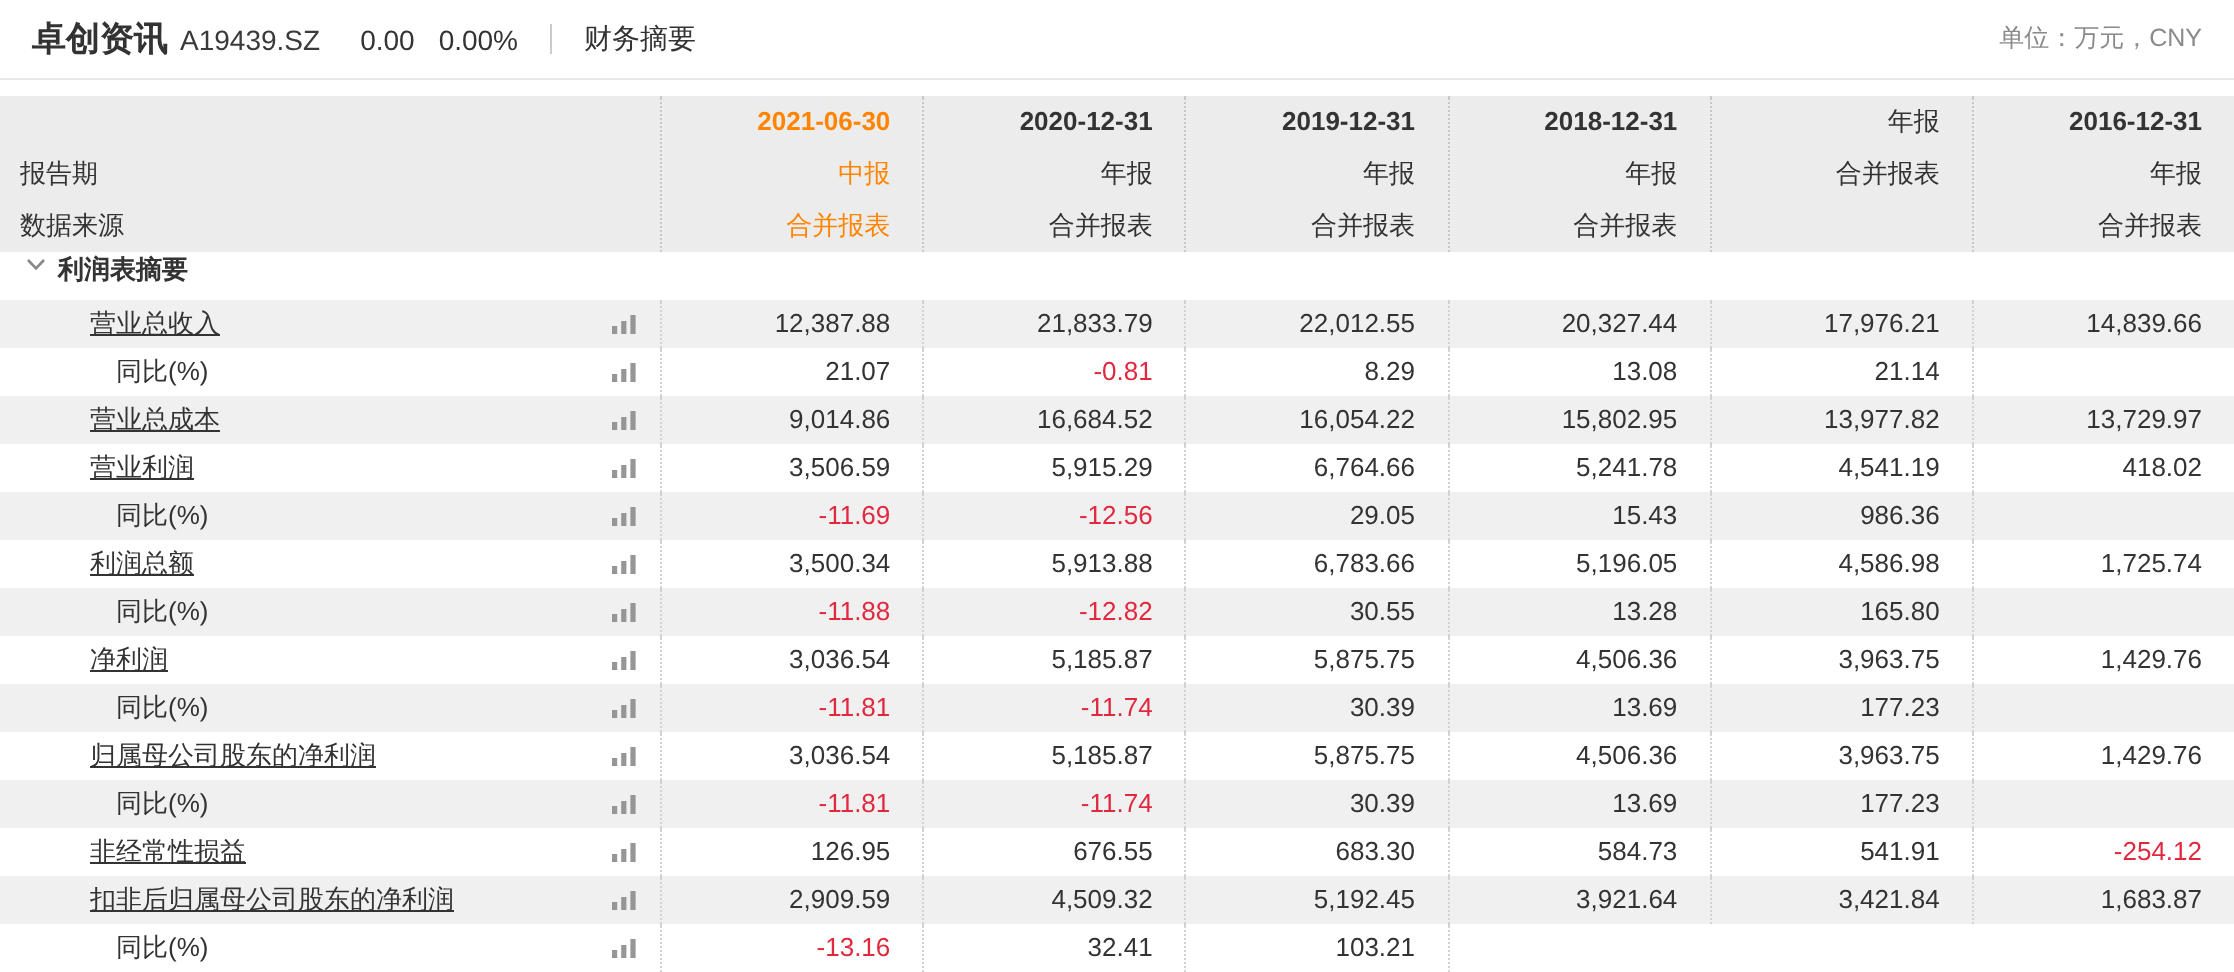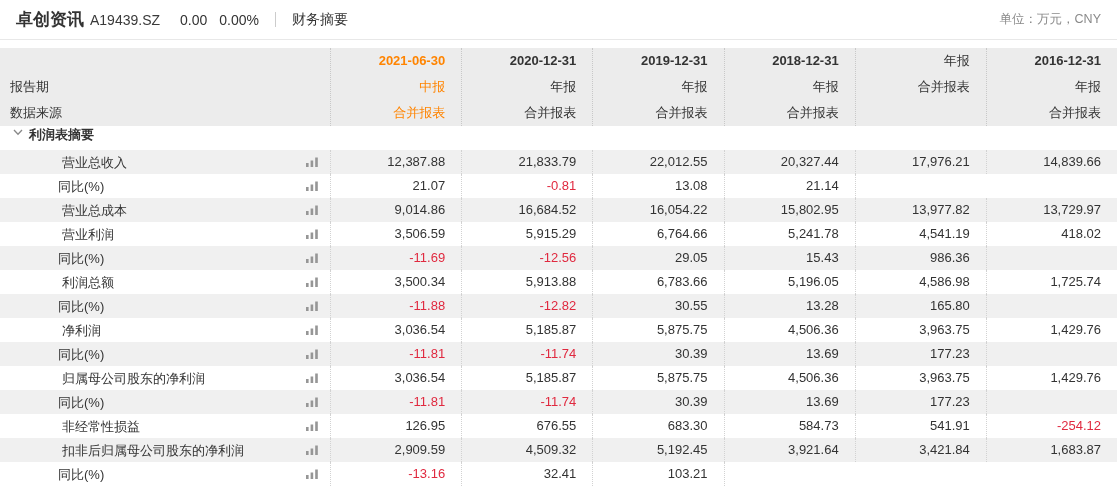--- a/index.html
+++ b/index.html
@@ -35,21 +35,21 @@
     height: 24px; display: flex; align-items: flex-start; background: #fff;
     padding-left: 12px; cursor: pointer;
   }
   .section-title { font-size: 13px; font-weight: bold; color: #333; margin-left: 5px; }
   .chevron { display: inline-flex; align-items: center; }
 
   .tbody .trow { height: 24px; }
   .tbody .trow:nth-child(odd) { background: #f0f0f0; }
   .label-cell { position: relative; height: 24px; line-height: 24px; }
   .row-label { font-size: 13px; color: #333; }
-  .indent-1 .row-label { padding-left: 62px; }
+  .indent-1 .row-label { padding-left: 45px; text-decoration: underline; }
   .indent-2 .row-label { padding-left: 58px; }
   .chart-icon {
     position: absolute; right: 11px; top: 50%; transform: translateY(-50%);
     display: inline-flex; cursor: pointer; line-height: 0;
   }
   .val {
     height: 24px; line-height: 24px; text-align: right; padding-right: 16px;
     font-size: 13px; color: #333; border-left: 1px dotted #d2d2d2;
     font-variant-numeric: tabular-nums;
   }
@@ -151,20 +151,21 @@
       <span class="chart-icon">
         <svg width="14" height="12" viewBox="0 0 14 12">
           <rect x="1" y="7" width="2.6" height="4" fill="#969696"></rect>
           <rect x="5.6" y="4.5" width="2.6" height="6.5" fill="#969696"></rect>
           <rect x="10.2" y="1.5" width="2.6" height="9.5" fill="#969696"></rect>
         </svg>
       </span>
     </div>
   <div class="val">21.07</div>
         <div class="val neg">-0.81</div>
+        <div class="val">8.29</div>
         <div class="val">13.08</div>
         <div class="val">21.14</div>
         <div class="val"></div>
       </div>
 
   <div class="trow grid-row">
     <div class="label-cell indent-1">
       <span class="row-label">营业总成本</span>
       <span class="chart-icon">
         <svg width="14" height="12" viewBox="0 0 14 12">

